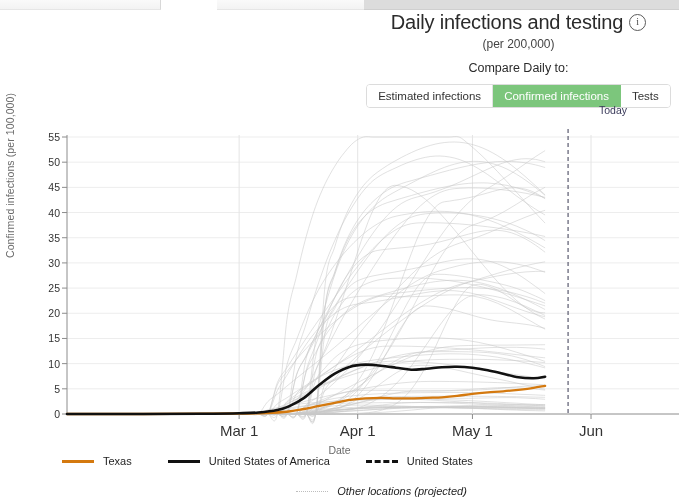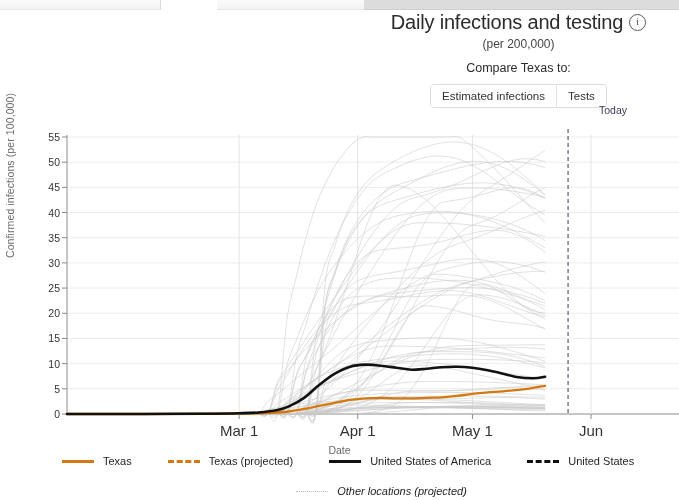--- a/index.html
+++ b/index.html
@@ -87,25 +87,26 @@
   </div>
 
   <div class="header">
     <div class="title-row">
       <div class="title">Daily infections and testing</div>
       <div class="info-icon">i</div>
     </div>
     <div class="subtitle">(per 200,000)</div>
 
     <div class="compare-row">
-      <div class="compare-label">Compare Texas to:</div>
+      <div class="compare-label">Compare Daily to:</div>
     </div>
 
     <div class="tabs">
       <div class="tb">Estimated infections</div>
+      <div class="tb active">Confirmed infections</div>
       <div class="tb">Tests</div>
     </div>
   </div>
 
   <div class="chart-wrap">
     <div class="ylabel">Confirmed infections (per 100,000)</div>
     <div class="today-lbl">Today</div>
     <div class="yticks">
         <div class="ytick" style="top: 296px;">0</div>
         <div class="ytick" style="top: 270.818px;">5</div>
@@ -227,24 +228,20 @@
       <div class="xtick" style="left: 591.025px;">Jun</div>
     </div>
 
   <div class="legend">
     <div class="leg-row leg-row1">
       <div class="leg-item">
         <span class="swatch sw-solid-orange"></span>
         <span class="leg-label">Texas</span>
       </div>
       <div class="leg-item">
-        <span class="swatch sw-dash-orange"></span>
-        <span class="leg-label">Texas (projected)</span>
-      </div>
-      <div class="leg-item">
         <span class="swatch sw-solid-black"></span>
         <span class="leg-label">United States of America</span>
       </div>
       <div class="leg-item">
         <span class="swatch sw-dash-black"></span>
         <span class="leg-label">United States</span>
       </div>
     </div>
     <div class="leg-row leg-row2">
       <div class="leg-item">

